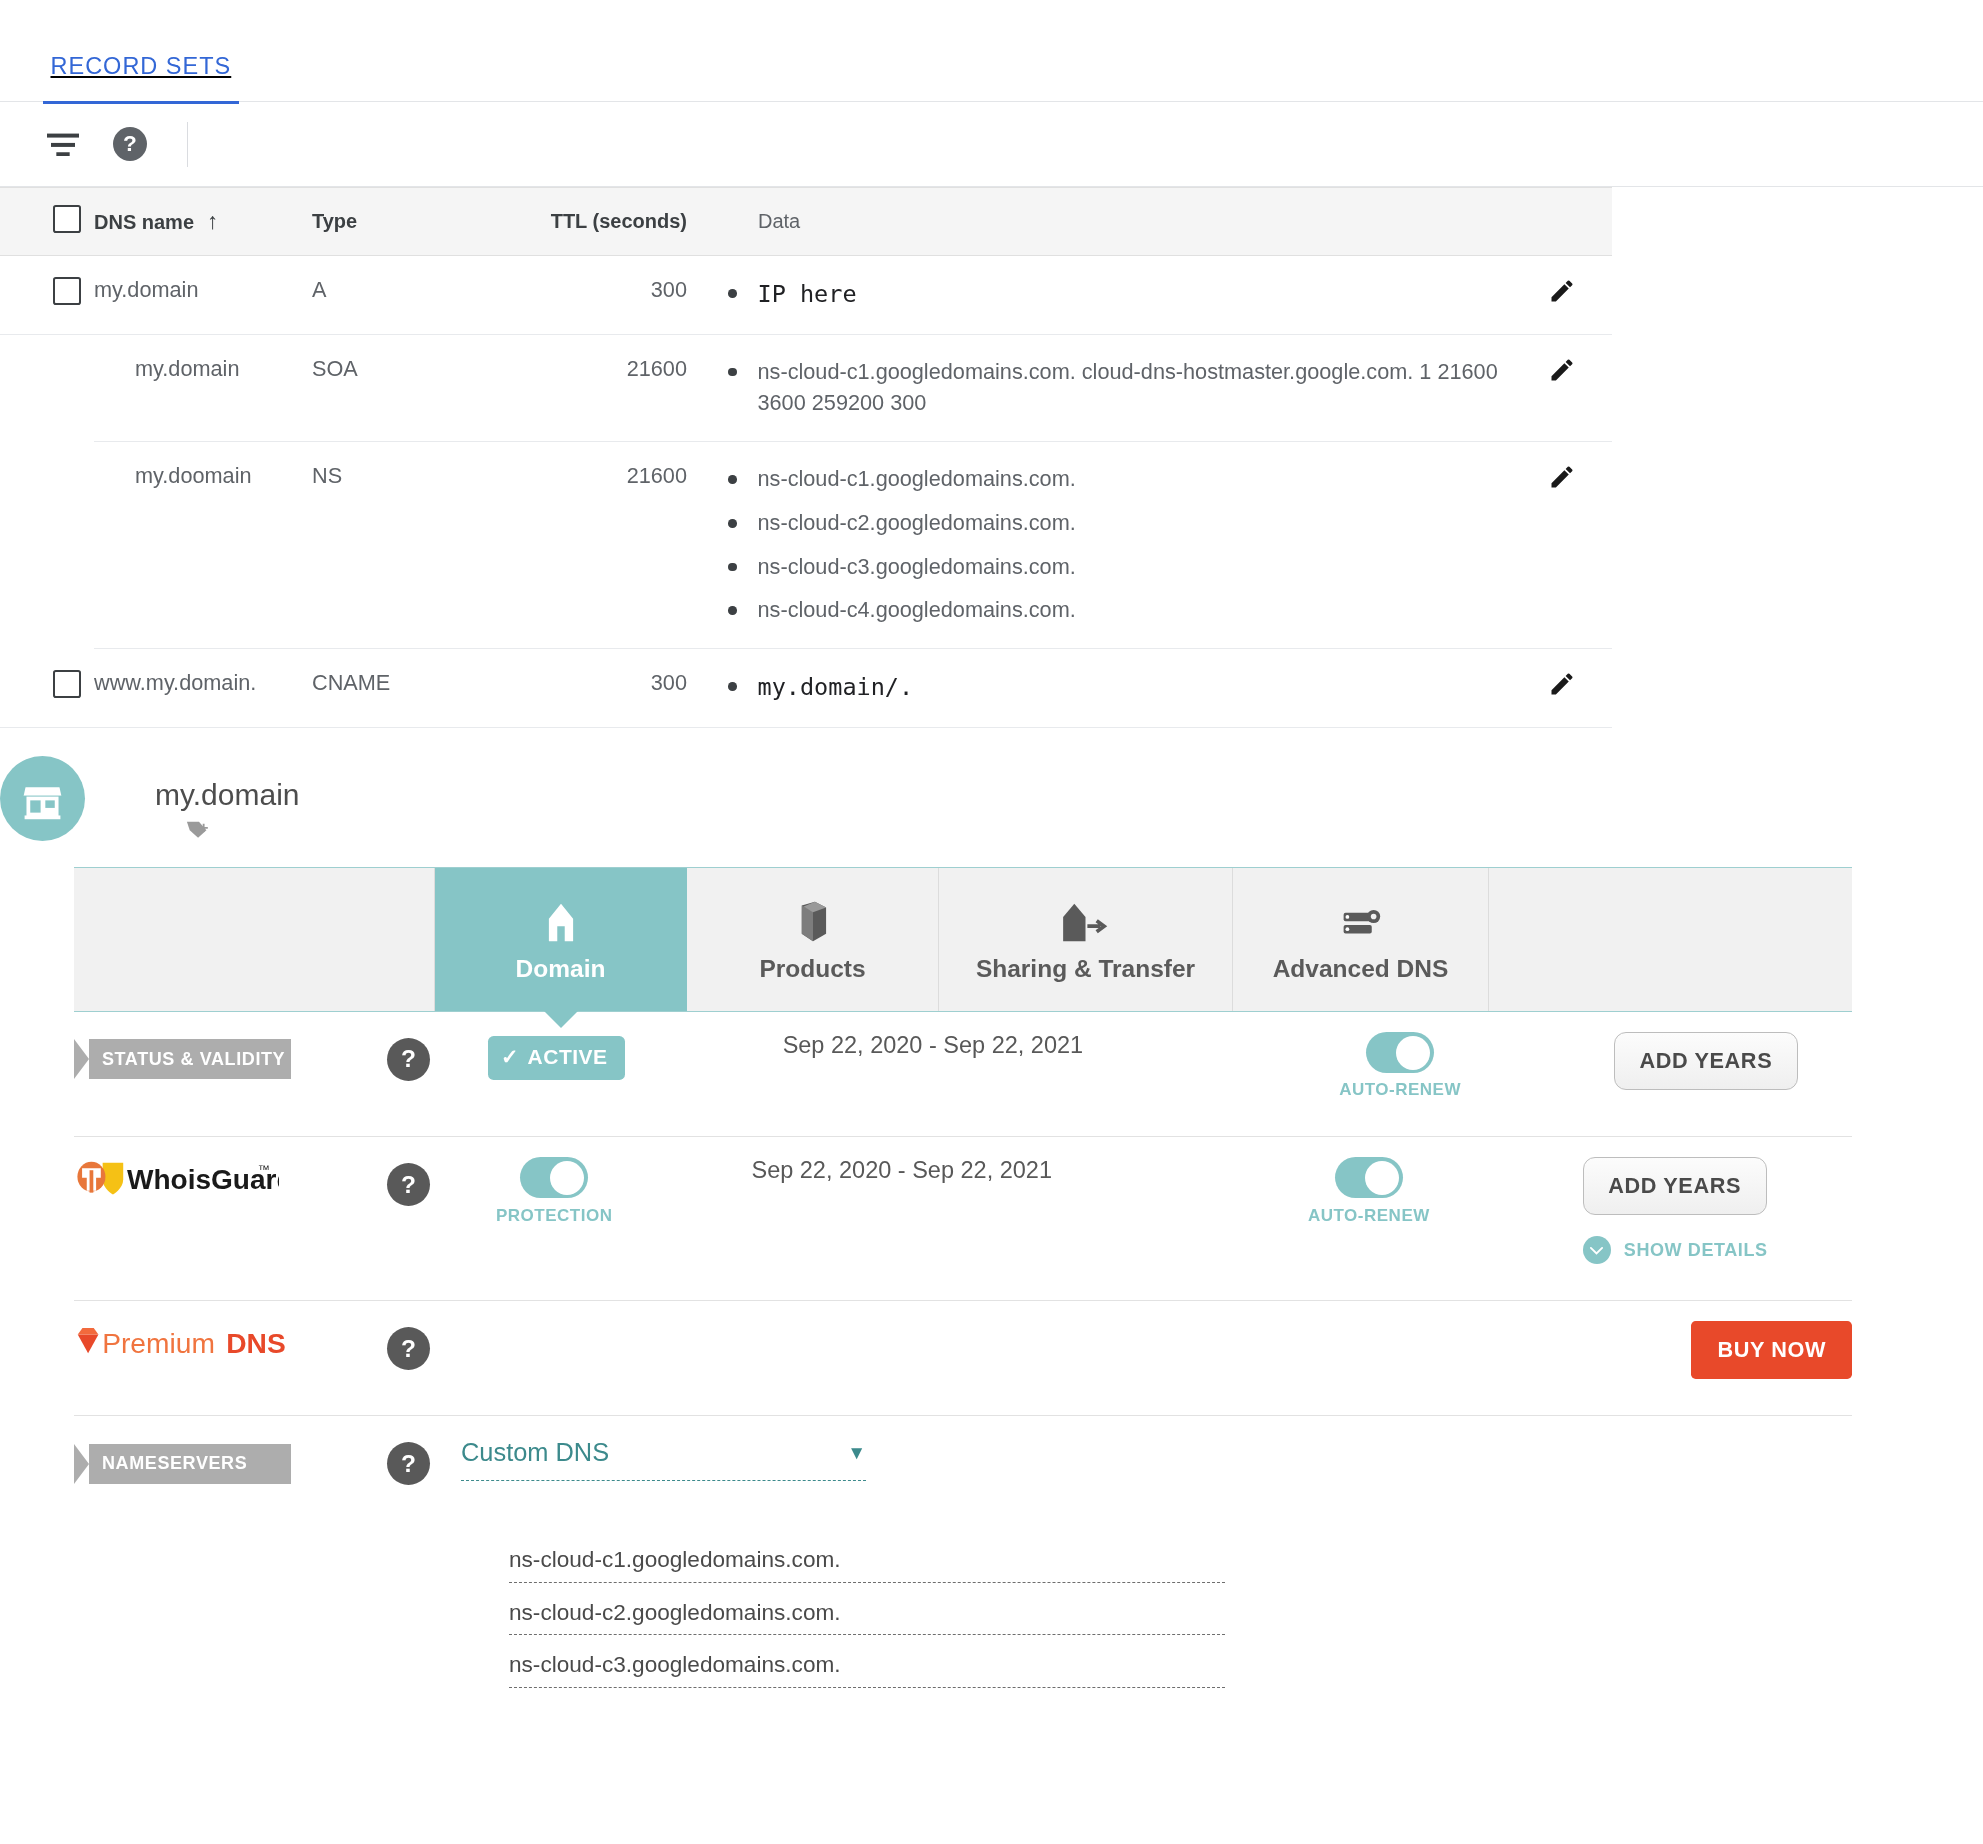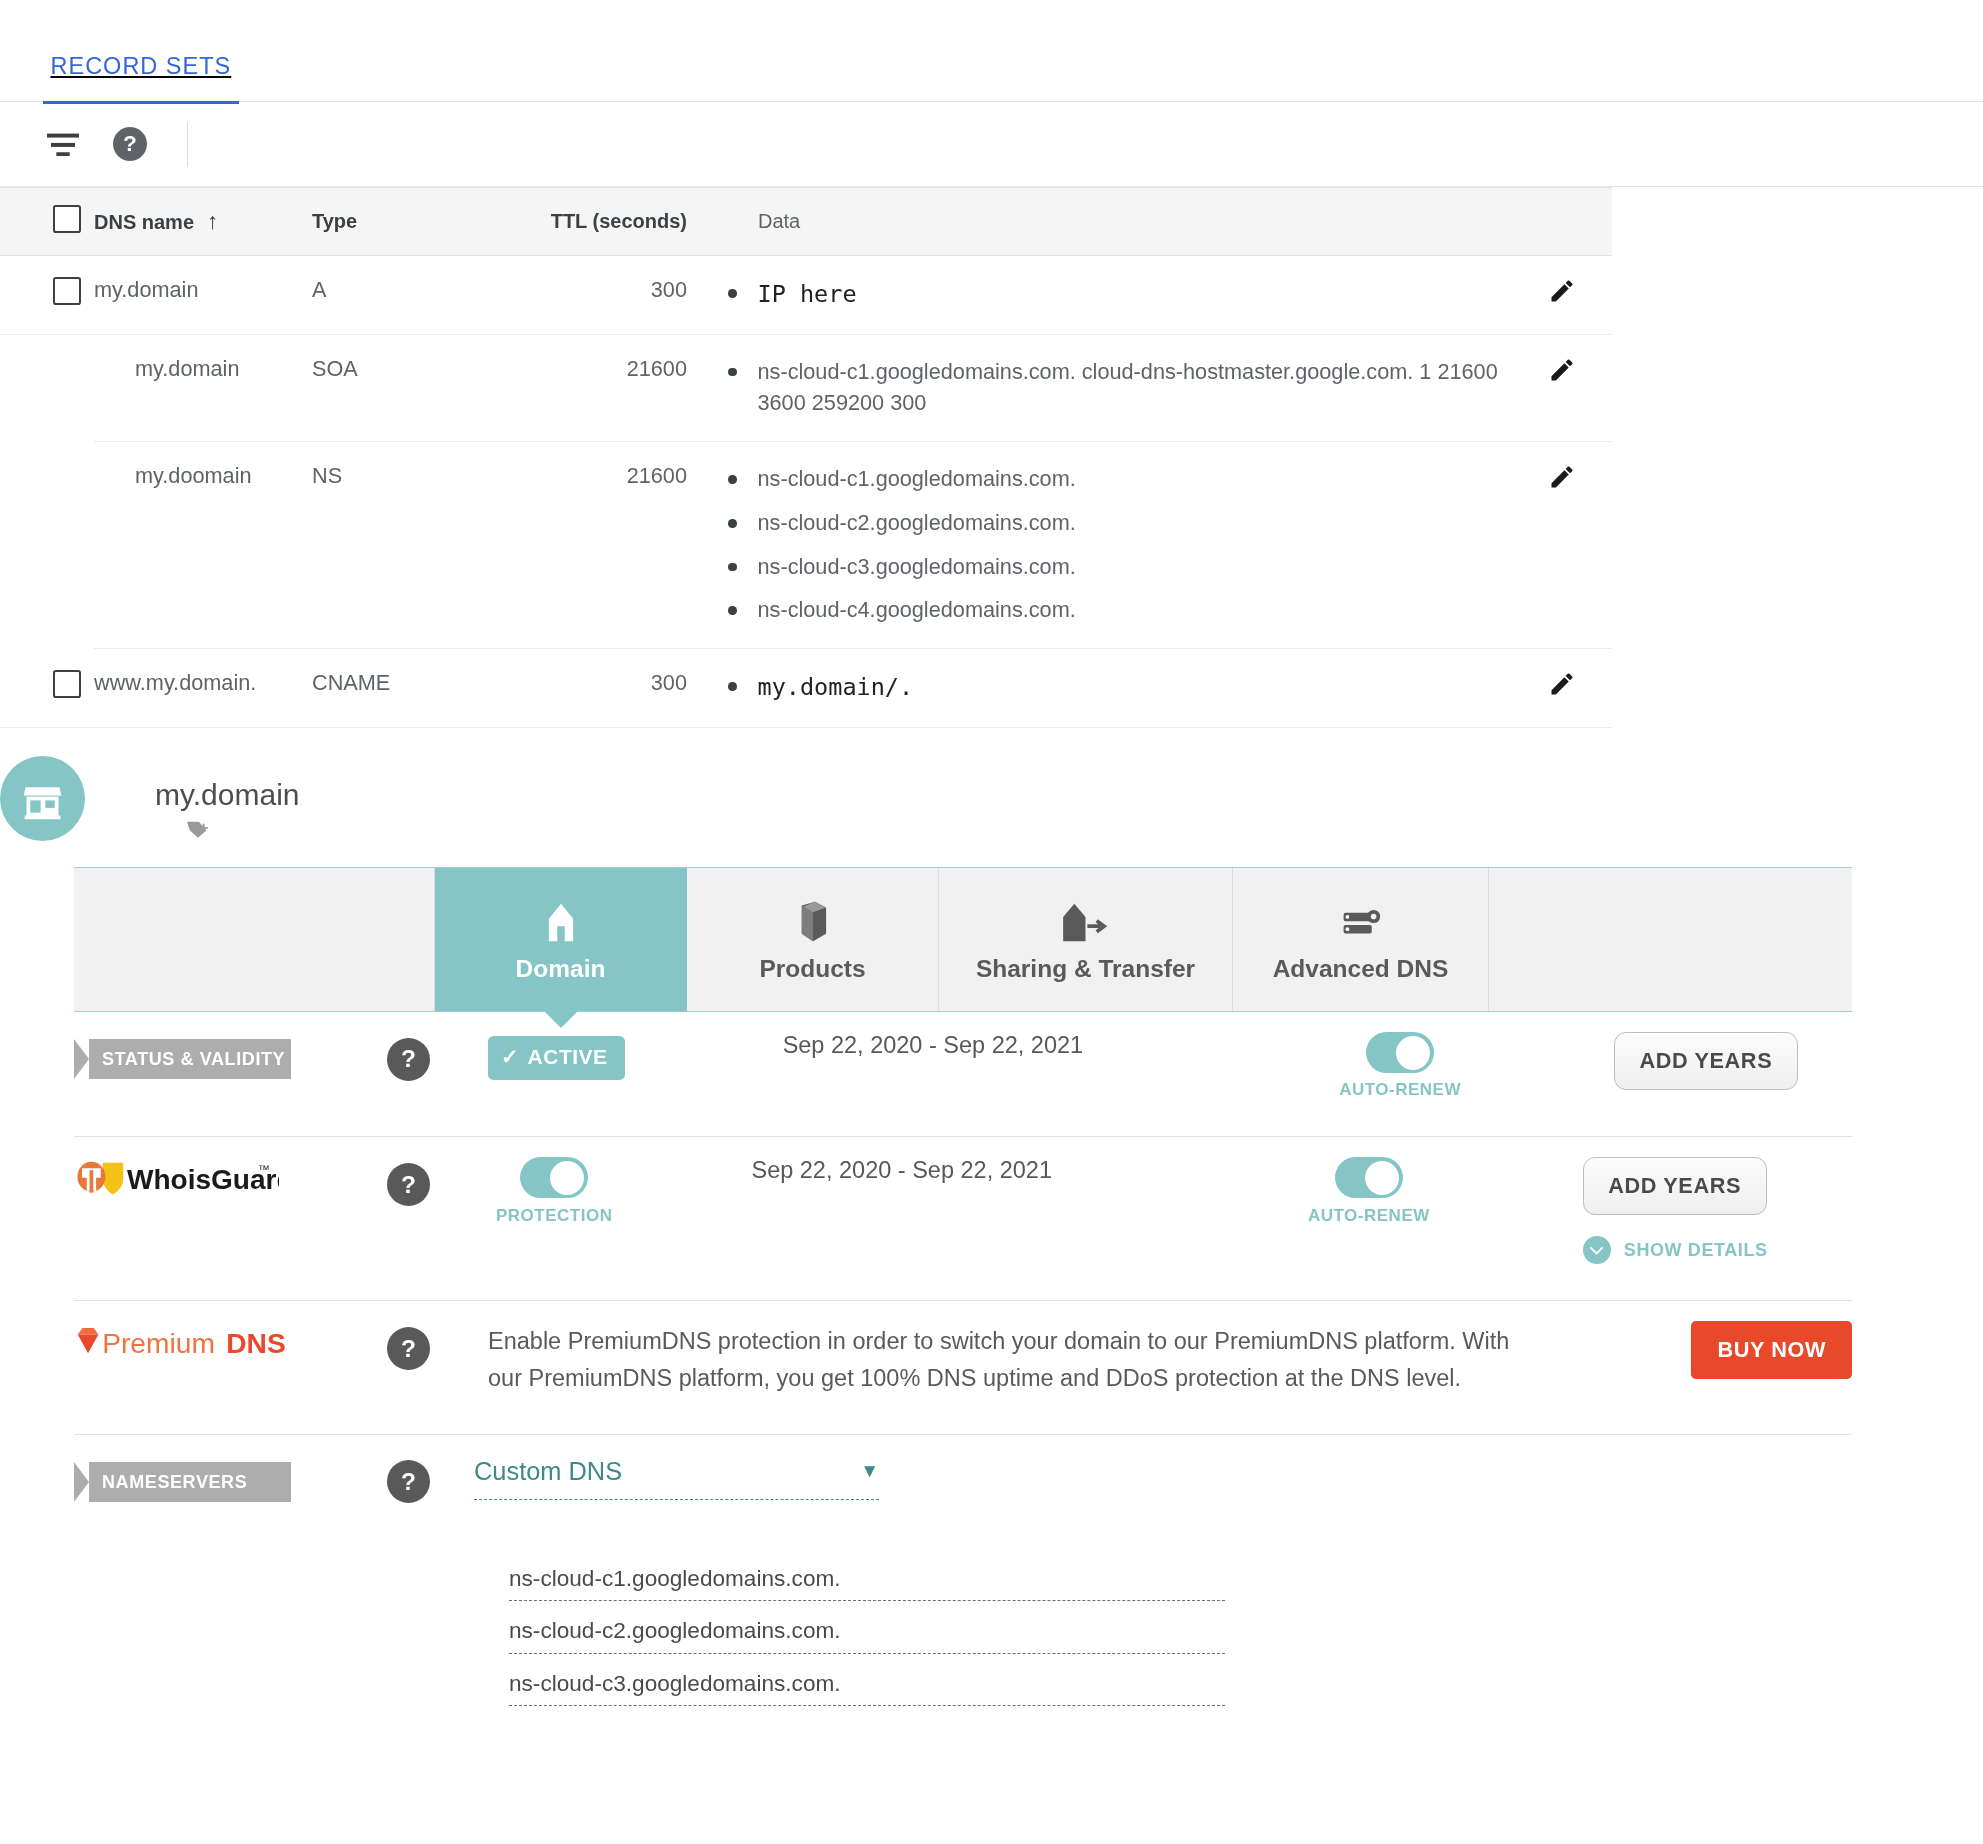--- a/index.html
+++ b/index.html
@@ -314,21 +314,21 @@
     background: #86c5c6; display:flex; align-items:center; justify-content:center;
   }
 
   .pdns-text {
     font-size: 23.5px; line-height: 1.58; color: #5a5a5a;
     width: 1026px; margin-left: 58px; margin-top: 1.9px;
     font-family: "Liberation Sans", sans-serif;
   }
 
   .dns-select {
-    margin-left: 44px; margin-top: 1.9px; width: 405px; flex: none;
+    margin-left: 31px; margin-top: 1.9px; width: 405px; flex: none;
   }
   .dns-select-inner {
     display: flex; justify-content: space-between; align-items: center;
     color: #3c8a8c; font-size: 25.4px;
     padding-bottom: 13px;
     border-bottom: 1.9px dashed #3c8a8c;
     cursor: pointer;
     font-family: "Liberation Sans", sans-serif;
   }
   .caret { font-size: 19px; color:#3c8a8c; }
@@ -597,21 +597,20 @@
   <div class="nc-row">
     <div class="logo-cell">
       <svg width="218" height="40" viewBox="0 0 232 42">
         <path d="M4 12 h22 l-11 20 z" fill="#e8492a"></path>
         <path d="M4 12 l5 -7 h12 l5 7" fill="#f26a3d"></path>
         <text x="30" y="32" font-family="Liberation Sans, sans-serif" font-size="30" fill="#f0743f">Premium</text>
         <text x="162" y="32" font-family="Liberation Sans, sans-serif" font-size="30" font-weight="bold" fill="#e8492a">DNS</text>
       </svg>
     </div>
     <div class="qmark">?</div>
-    <div class="pdns-text">Enable PremiumDNS protection in order to switch your domain to our PremiumDNS platform. With our PremiumDNS platform, you get 100% DNS uptime and DDoS protection at the DNS level.</div>
     <button class="btn-buy" style="margin-left:auto">BUY NOW</button>
   </div>
 
   <div class="nc-row last" style="padding-bottom:9.4px">
     <div class="ribbon">NAMESERVERS</div>
     <div class="qmark">?</div>
     <div class="dns-select">
       <div class="dns-select-inner">
         <span>Custom DNS</span>
         <span class="caret">▼</span>

